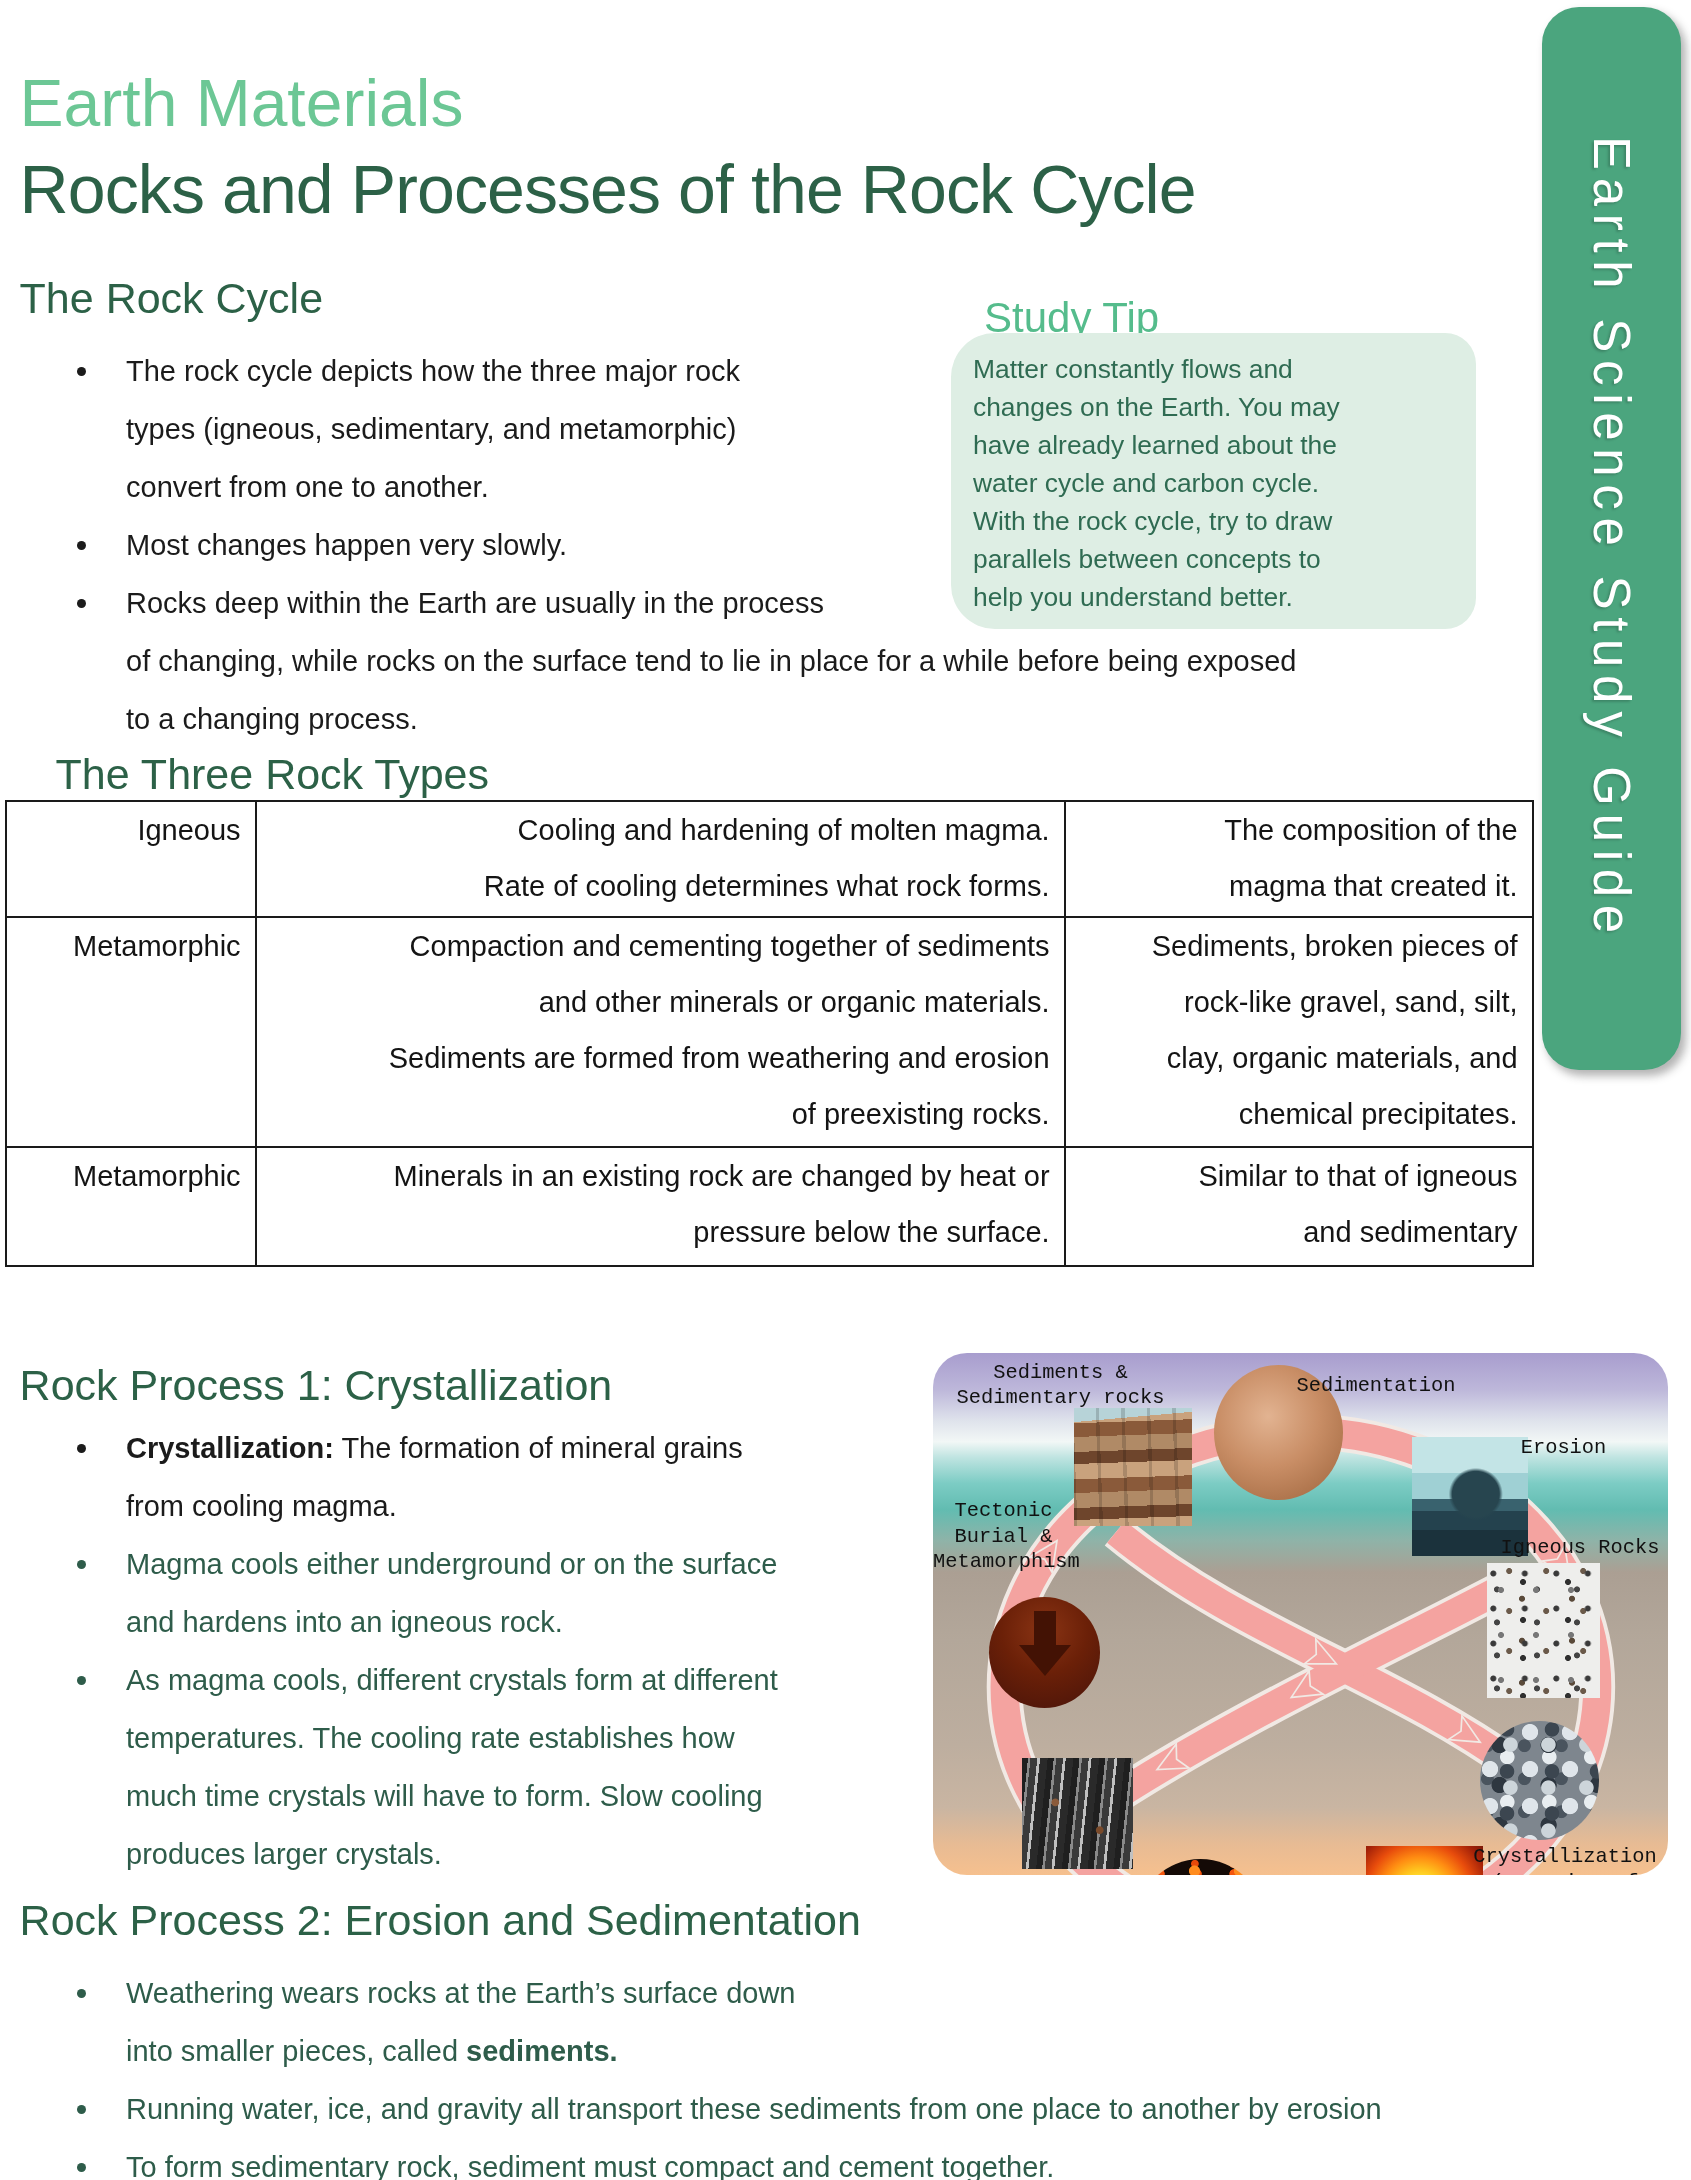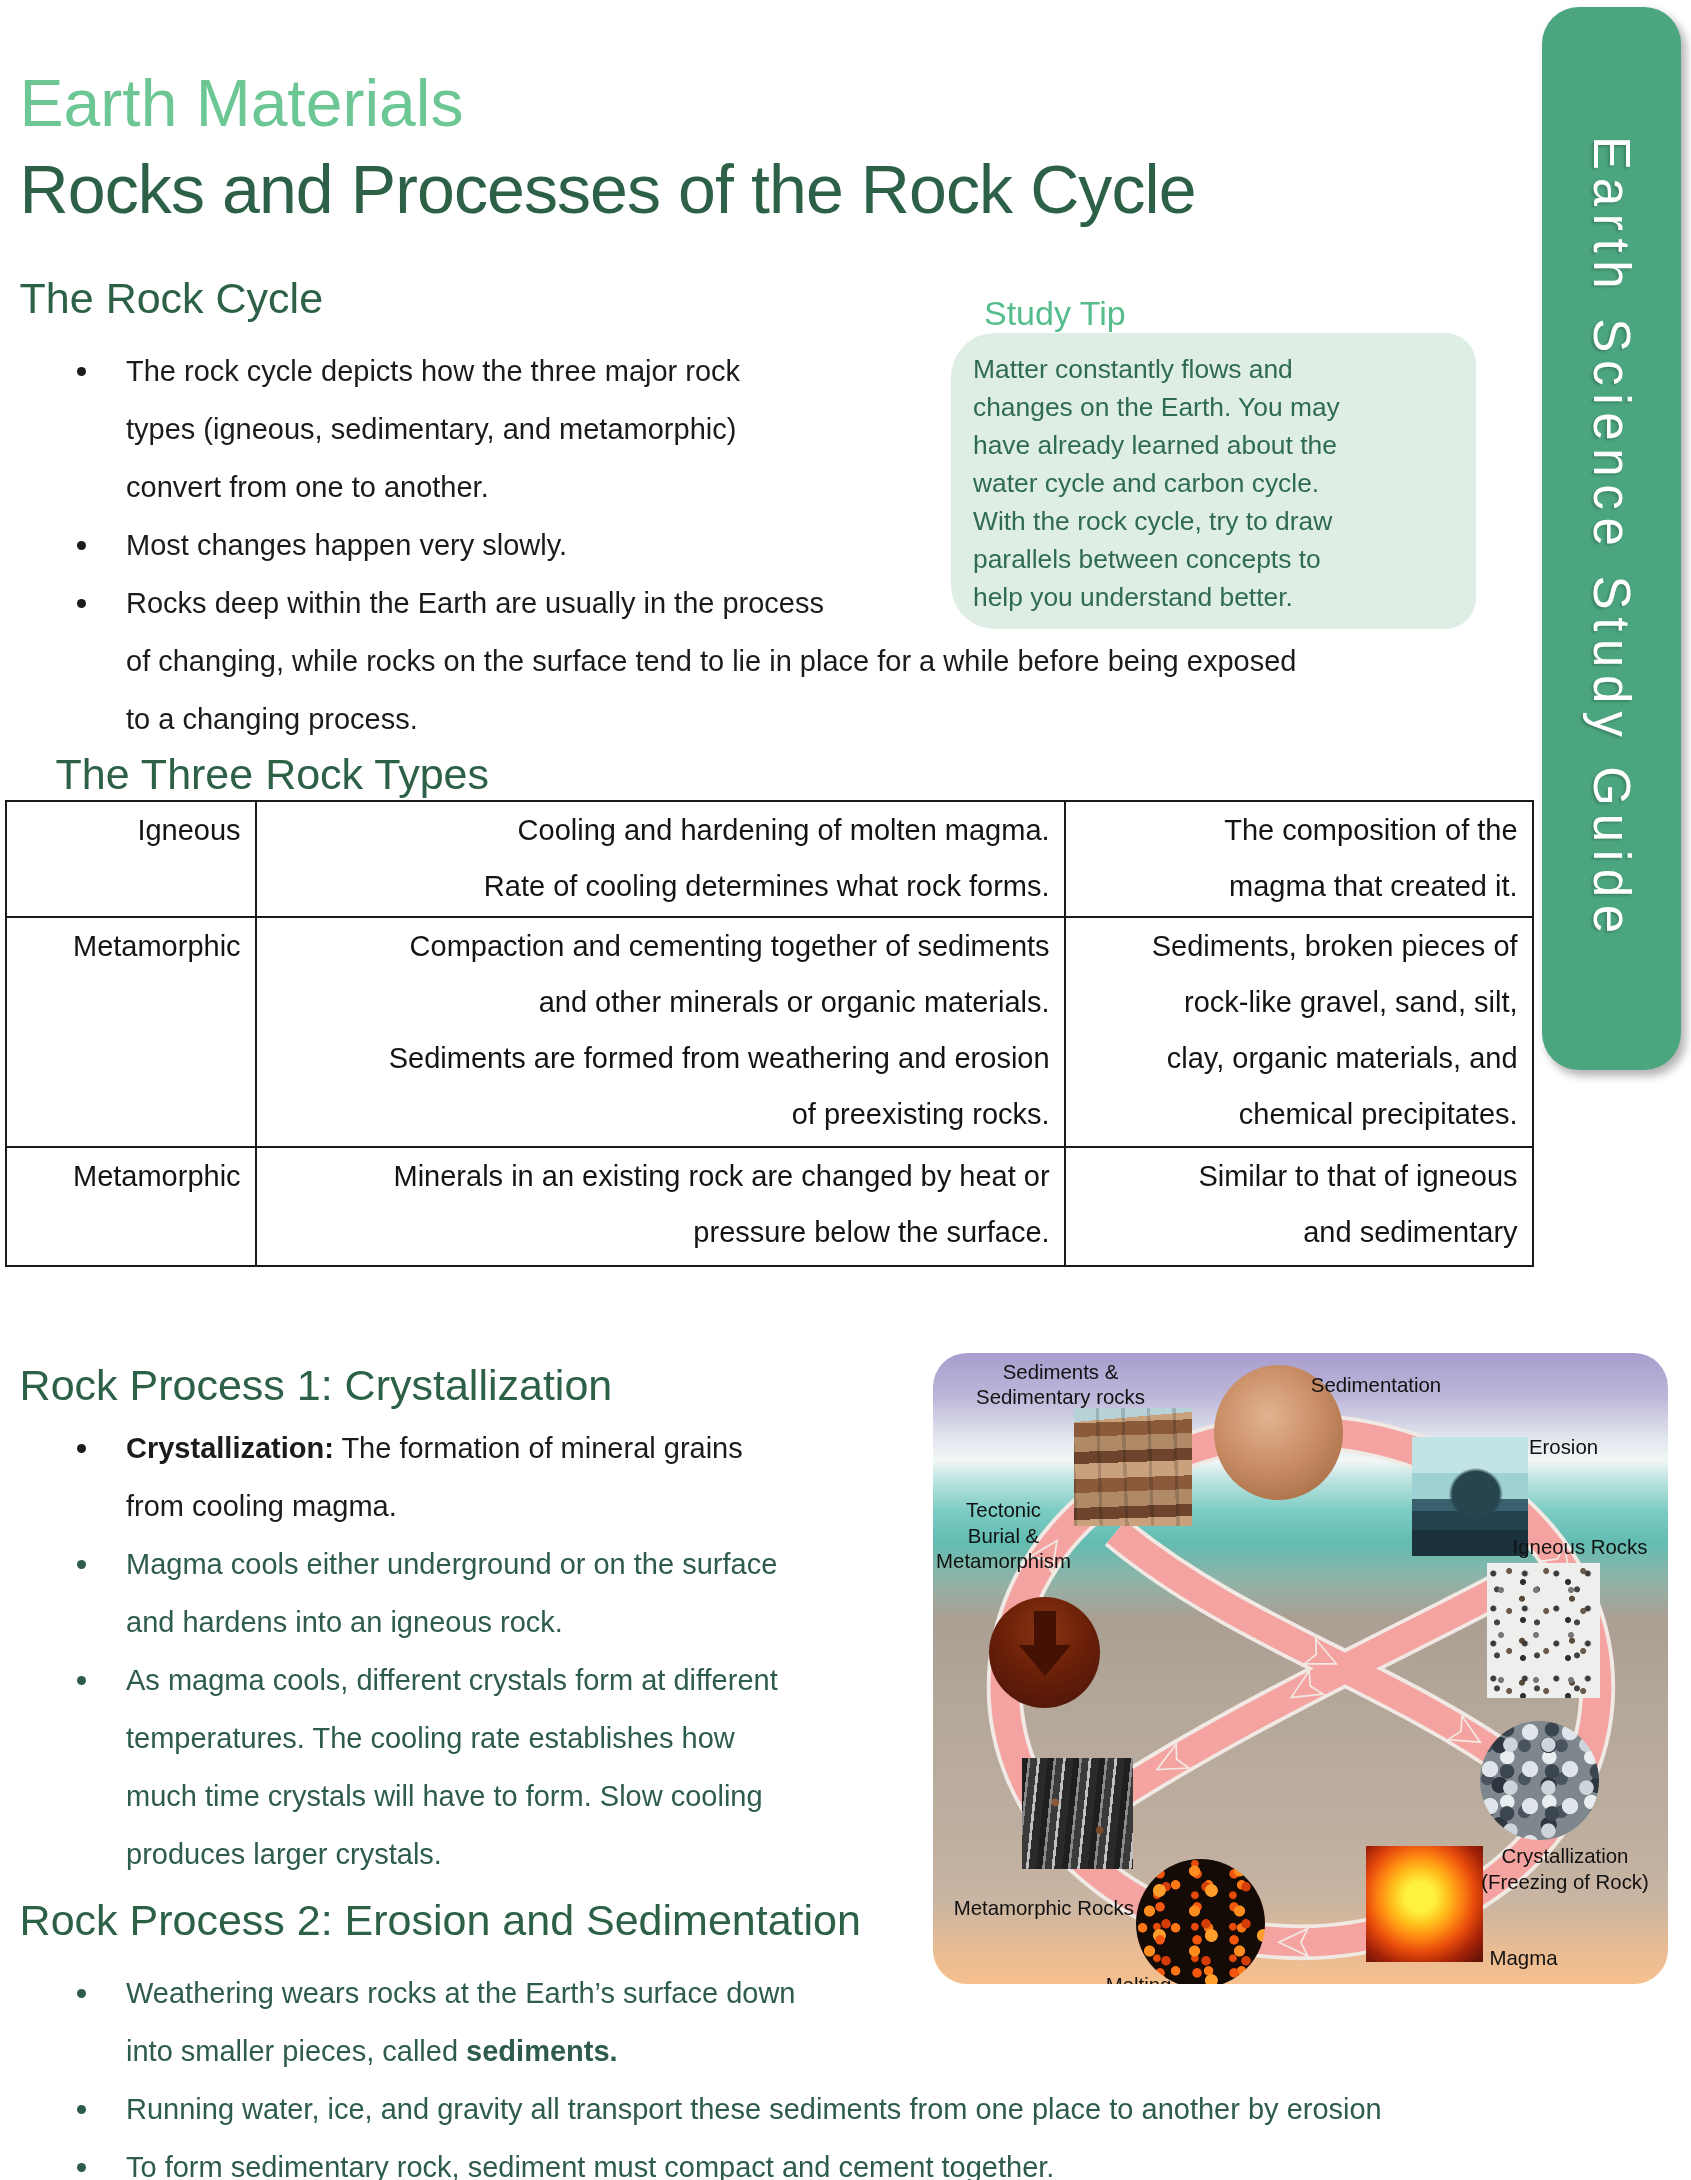--- a/index.html
+++ b/index.html
@@ -35,21 +35,21 @@
     width:9.4px; height:9.4px; border-radius:50%; background:currentColor;
   }
   .bullets li.black { color:#1b1b1b; }
   .bullets li.green { color:#2e5c4a; }
   .bullets .bold { font-weight:bold; }
   .bullets-1  { left:75px; top:342px; }
   .bullets-p1 { left:75px; top:1419px; width:852px; }
   .bullets-p2 { left:75px; top:1964px; }
 
   
-  .tip-label { position:absolute; left:984px; top:294px; font-size:34px; color:#55bc8c; }
+  .tip-label { position:absolute; left:984px; top:294px; font-size:42px; color:#55bc8c; }
   .tip-box {
     position:absolute; left:951px; top:333px; width:525px; height:296px;
     background:#deeee4; border-radius:44px 31px 31px 44px; box-sizing:border-box;
     padding:17px 20.4px 0 22px;
   }
   .tip-text { font-size:26.4px; line-height:38px; color:#2f6b52; }
 
   
   .types-table-wrap { position:absolute; left:5.1px; top:800px;text-align:right; }
   table.types { border-collapse:collapse; table-layout:fixed; width:1528px; }
@@ -69,27 +69,28 @@
     display:flex; align-items:center; justify-content:center;
   }
   .banner-text {
     writing-mode:vertical-rl; white-space:nowrap;
     font-size:51px; letter-spacing:7.7px; color:#ffffff;
     text-shadow:1.7px 1.7px 2.6px rgba(0,0,0,0.2);
   }
 
   
   .diagram {
-    position:absolute; left:933px; top:1353px; width:735px; height:631px;
+    position:absolute; left:933px; top:1353px; width:735px; height:522px;
     border-radius:34px; overflow:hidden;
     background:linear-gradient(180deg,
       #a89dce 0%, #bdb7da 7%, #dfe3ec 13%, #f2f7f6 17%,
       #bfe4e1 20%, #7cccc4 25%, #62bcb1 30%, #8fb3a8 36%,
       #ab9f93 42%, #b3a79a 55%, #bdae9f 75%, #c9b5a2 87%,
       #e7bb94 94%, #f6c08e 100%);
+    font-family:Liberation Mono, monospace;
   }
   .diagram svg { position:absolute; left:0; top:0; }
   .ph { position:absolute; }
   .circ { border-radius:50%; }
   .ph-sedrocks { left:141px; top:55px; width:118px; height:118px;
     background:
       repeating-linear-gradient(88deg, rgba(0,0,0,0.16) 0 3.4px, transparent 3.4px 25.6px),
       linear-gradient(175deg, #b7d3d8 0 11%, transparent 11%),
       repeating-linear-gradient(178deg, #c9a27d 0 15.3px, #8a5a3a 15.3px 29px, #b08a66 29px 44px, #6e452c 44px 56px);
   }

